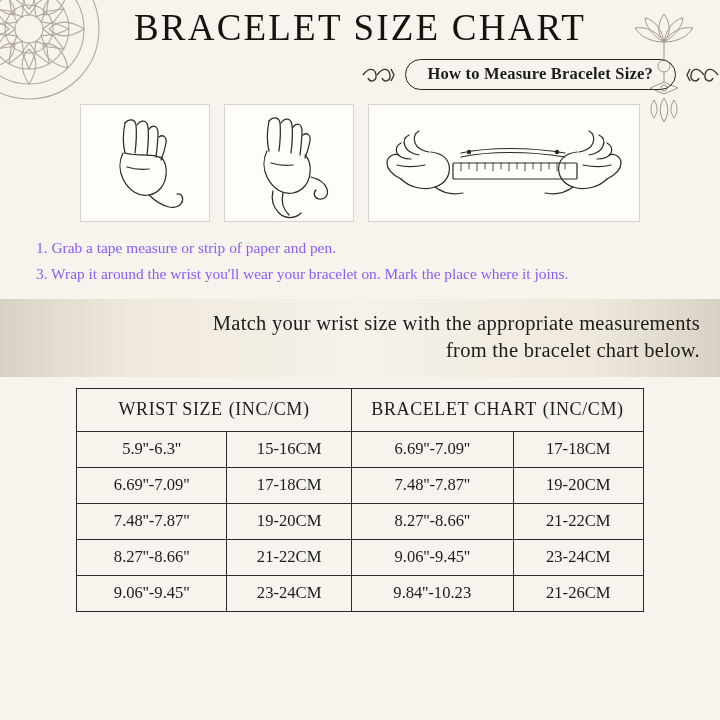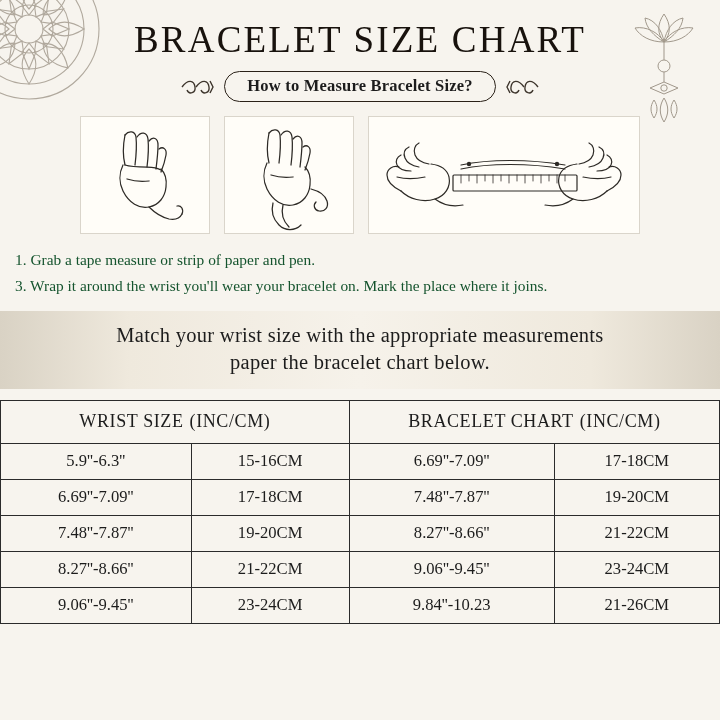--- a/index.html
+++ b/index.html
@@ -34,29 +34,29 @@
     height: 120px;
     opacity: 0.62;
     pointer-events: none;
   }
 
   
   .title {
     text-align: center;
     font-size: 37px;
     letter-spacing: 2.2px;
-    padding-top: 18px;
+    padding-top: 6px;
     font-weight: 400;
     color: #18120d;
   }
 
   .subtitle-row {
     display: flex;
     align-items: center;
-    justify-content: center;
+    justify-content: flex-end;
     gap: 10px;
     margin-top: 10px;
   }
   .subtitle-pill {
     border: 1.6px solid #2a2118;
     border-radius: 18px;
     padding: 4px 22px 5px;
     font-size: 16.5px;
     font-weight: 700;
     letter-spacing: 0.2px;
@@ -78,45 +78,45 @@
   .panel {
     background: #fffdf8;
     border: 1px solid #dad5cb;
     box-sizing: border-box;
   }
   .panel.small { width: 130px; height: 118px; }
   .panel.wide  { width: 272px; height: 118px; }
 
   
   .steps {
-    margin: 14px 22px 0 15px;
+    margin: 14px 22px 0 36px;
     font-size: 15.4px;
     line-height: 1.62;
-    color: #14532d;
+    color: #8b5cf6;
   }
   .step { margin-bottom: 1px; }
   .step-indent { display: block; padding-left: 17px; }
 
   
   .banner {
     margin-top: 12px;
     padding: 11px 20px 13px;
     background: linear-gradient(to right, #d9d2c4 0%, #efe9dd 18%, #f6f2ea 50%, #efe9dd 82%, #d9d2c4 100%);
-    text-align: center;
+    text-align: right;
   }
   .banner-line {
     font-size: 20.5px;
     letter-spacing: 0.3px;
     line-height: 1.32;
   }
 
   
   table.size-table {
     border-collapse: collapse;
-    width: 720px;
+    width: 568px;
     margin: 11px auto 0;
     table-layout: fixed;
   }
   table.size-table th,
   table.size-table td {
     border: 1px solid #2b2b2b;
     text-align: center;
     font-family: "Liberation Serif", serif;
   }
   table.size-table th {
@@ -294,21 +294,21 @@
   </div>
 </div>
 
 <div class="steps">
   <div class="step">1. Grab a tape measure or strip of paper and pen.</div>
   <div class="step">3. Wrap it around the wrist you'll wear your bracelet on. Mark the place where it joins.</div>
 </div>
 
 <div class="banner">
   <div class="banner-line">Match your wrist size with the appropriate measurements</div>
-  <div class="banner-line">paper the bracelet chart below.</div>
+  <div class="banner-line">from the bracelet chart below.</div>
 </div>
 
 <table class="size-table">
   <colgroup>
     <col class="col-a">
       <col class="col-b">
       <col class="col-c">
       <col class="col-d">
   </colgroup>
   <thead>

